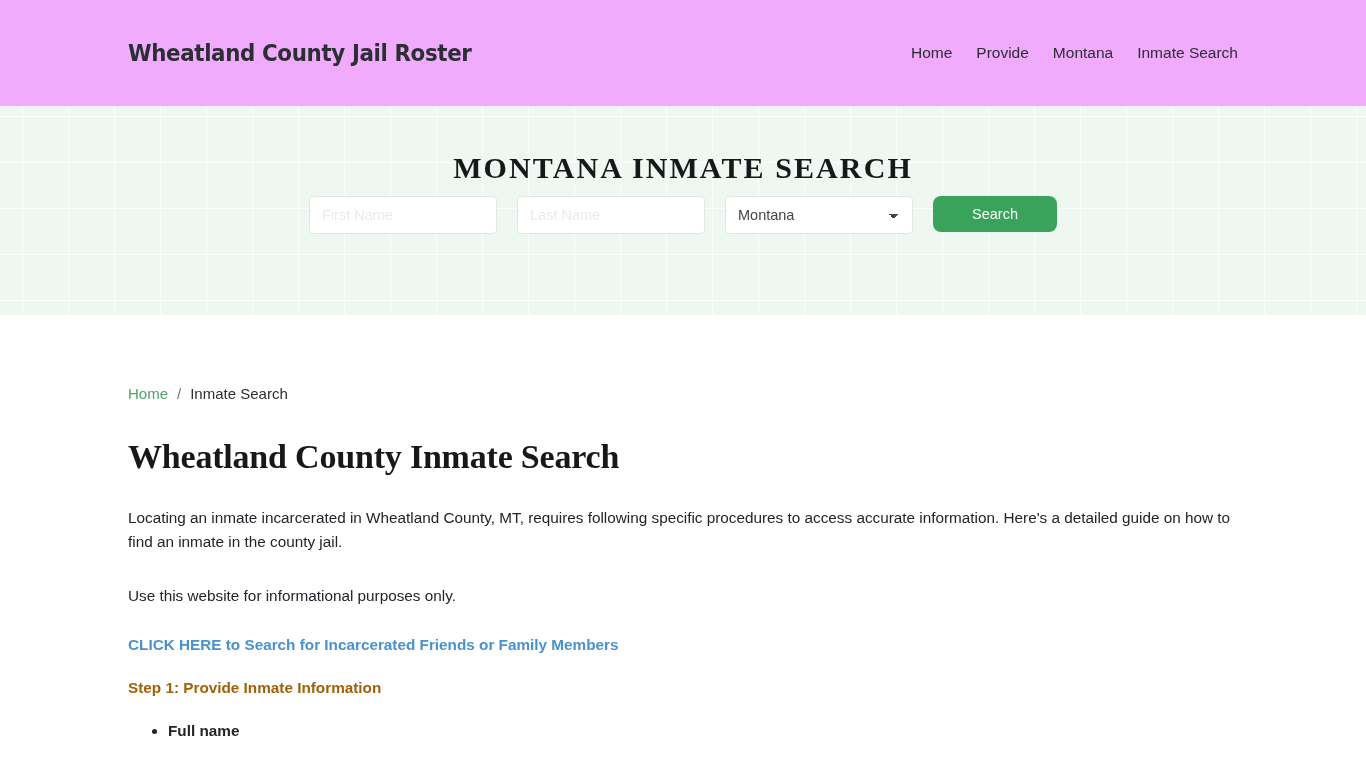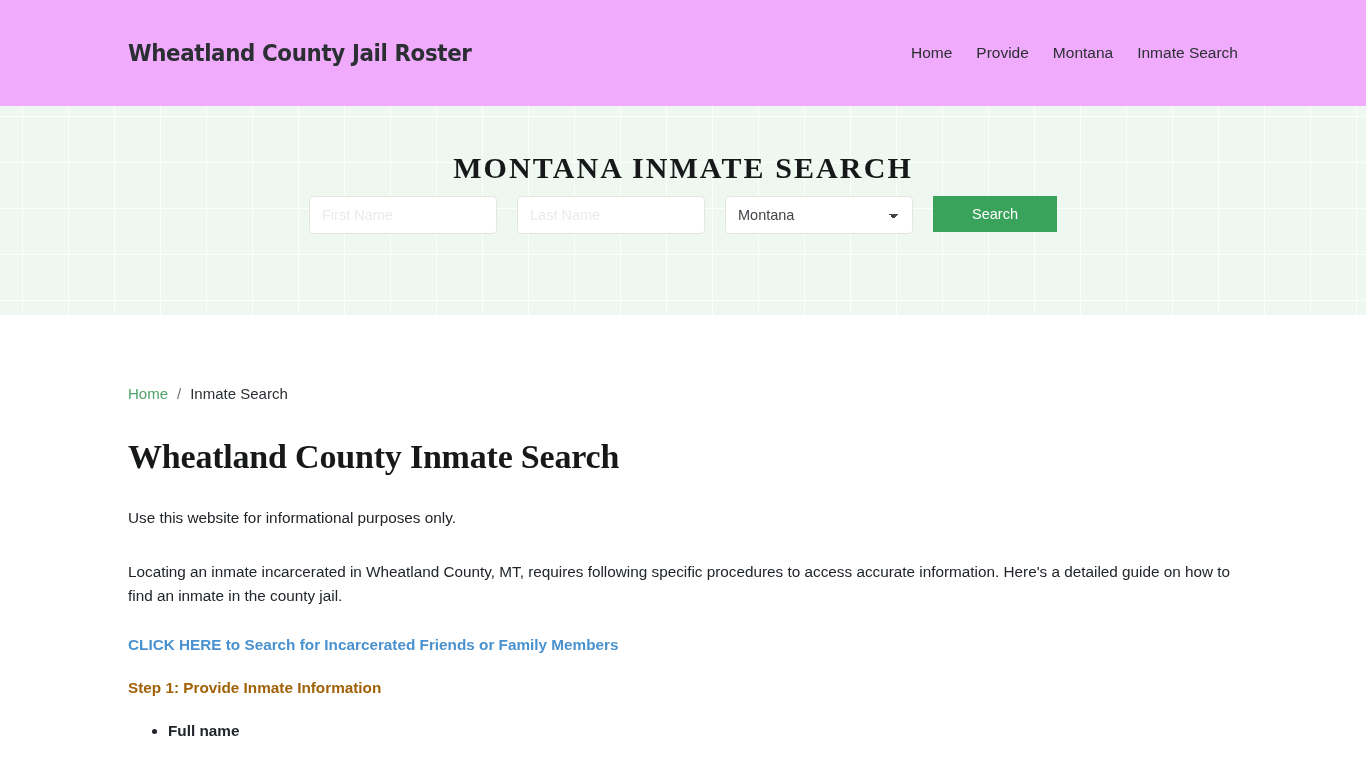--- a/index.html
+++ b/index.html
@@ -107,21 +107,21 @@
     background-position:
       calc(100% - 18px) 17px,
       calc(100% - 13px) 17px;
     background-size: 5px 5px, 5px 5px;
     background-repeat: no-repeat;
   }
   .search-button {
     width: 124px;
     height: 36px;
     border: none;
-    border-radius: 0;
+    border-radius: 8px;
     background: #3aa35b;
     color: #ffffff;
     font-family: "Liberation Sans", sans-serif;
     font-size: 14.5px;
     cursor: pointer;
   }
 
   
   .content {
     padding: 0 128px;
@@ -210,23 +210,23 @@
 <main class="content">
 
   <div class="breadcrumb">
     <a class="breadcrumb-link" href="#">Home</a>
     <span class="breadcrumb-sep">/</span>
     <span class="breadcrumb-current">Inmate Search</span>
   </div>
 
   <h2 class="page-title">Wheatland County Inmate Search</h2>
 
+  <p class="body-text">Locating an inmate incarcerated in Wheatland County, MT, requires following specific procedures to access accurate information. Here's a detailed guide on how to find an inmate in the county jail.</p>
+
   <p class="body-text">Use this website for informational purposes only.</p>
-
-  <p class="body-text">Locating an inmate incarcerated in Wheatland County, MT, requires following specific procedures to access accurate information. Here's a detailed guide on how to find an inmate in the county jail.</p>
 
   <a class="cta-link" href="#">CLICK HERE to Search for Incarcerated Friends or Family Members</a>
 
   <p class="step-heading">Step 1: Provide Inmate Information</p>
 
 
   <ul class="bullet-list">
     <li>Full name</li>
 
   </ul>

